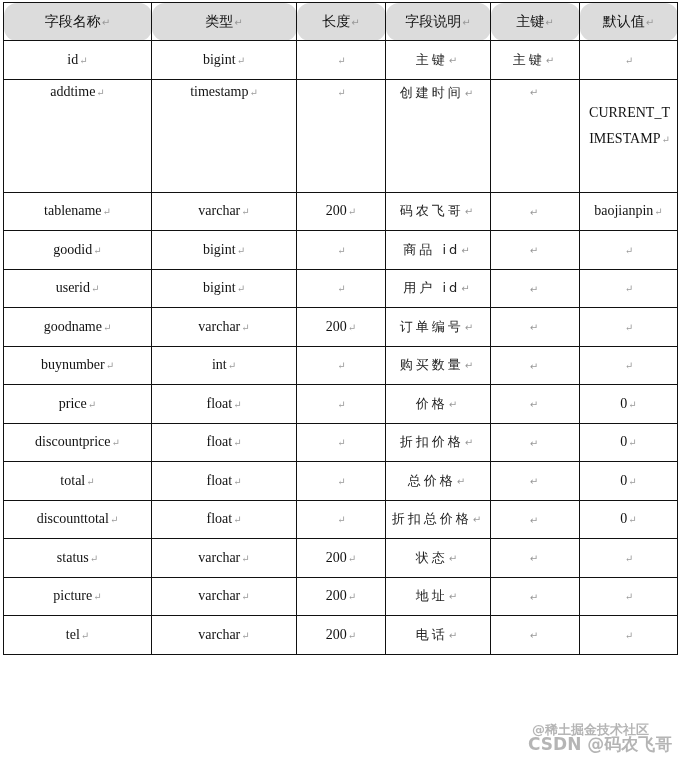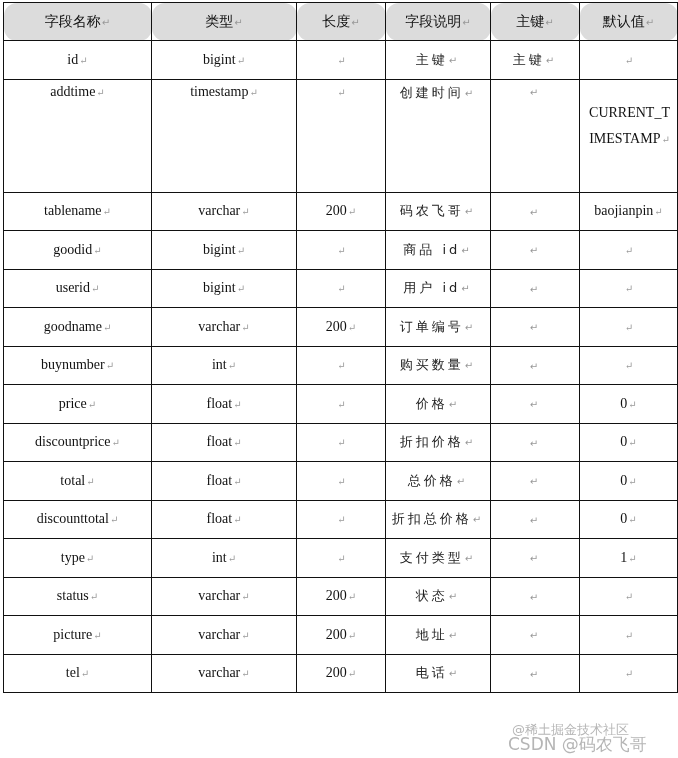--- a/index.html
+++ b/index.html
@@ -18,23 +18,23 @@
   th {
     background: #dcdcdc; height: 37px; font-weight: normal;
     font-family: "DejaVu Sans", sans-serif; font-size: 14px; border-radius: 13px;
   }
   td { height: 37.5px; font-size: 14px; vertical-align: middle; }
   td.cn { font-family: "DejaVu Sans", sans-serif; font-size: 13px; letter-spacing: 3px; color: #222; }
   tr.tall td { height: 92px; vertical-align: top; padding-top: 4px; }
   tr.tall td.def { line-height: 26px; padding-top: 20px; word-break: break-all; padding-left: 8px; padding-right: 6px; }
   .mark { color: #999; font-size: 10px; margin-left: 1px; }
   .watermark {
-    position: absolute; left: 508px; top: 722px;
+    position: absolute; left: 528px; top: 722px;
     font-family: "DejaVu Sans", sans-serif; color: rgba(120,120,120,0.55);
-    line-height: 15px; pointer-events: none;
+    line-height: 15px; pointer-events: none; font-weight: bold;
   }
   .watermark .w1 { font-size: 13px; margin-left: 4px; }
   .watermark .w2 { font-size: 17px; }
 </style>
 </head>
 <body>
 
 <table>
   <colgroup>
     <col class="c1">
@@ -137,28 +137,20 @@
       </tr>
       <tr>
         <td><span>discounttotal</span><span class="mark">↵</span></td>
         <td><span>float</span><span class="mark">↵</span></td>
         <td><span></span><span class="mark">↵</span></td>
         <td class="cn"><span>折扣总价格</span><span class="mark">↵</span></td>
         <td class="cn"><span></span><span class="mark">↵</span></td>
         <td class="def"><span>0</span><span class="mark">↵</span></td>
       </tr>
       <tr>
-        <td><span>type</span><span class="mark">↵</span></td>
-        <td><span>int</span><span class="mark">↵</span></td>
-        <td><span></span><span class="mark">↵</span></td>
-        <td class="cn"><span>支付类型</span><span class="mark">↵</span></td>
-        <td class="cn"><span></span><span class="mark">↵</span></td>
-        <td class="def"><span>1</span><span class="mark">↵</span></td>
-      </tr>
-      <tr>
         <td><span>status</span><span class="mark">↵</span></td>
         <td><span>varchar</span><span class="mark">↵</span></td>
         <td><span>200</span><span class="mark">↵</span></td>
         <td class="cn"><span>状态</span><span class="mark">↵</span></td>
         <td class="cn"><span></span><span class="mark">↵</span></td>
         <td class="def"><span></span><span class="mark">↵</span></td>
       </tr>
       <tr>
         <td><span>picture</span><span class="mark">↵</span></td>
         <td><span>varchar</span><span class="mark">↵</span></td>

